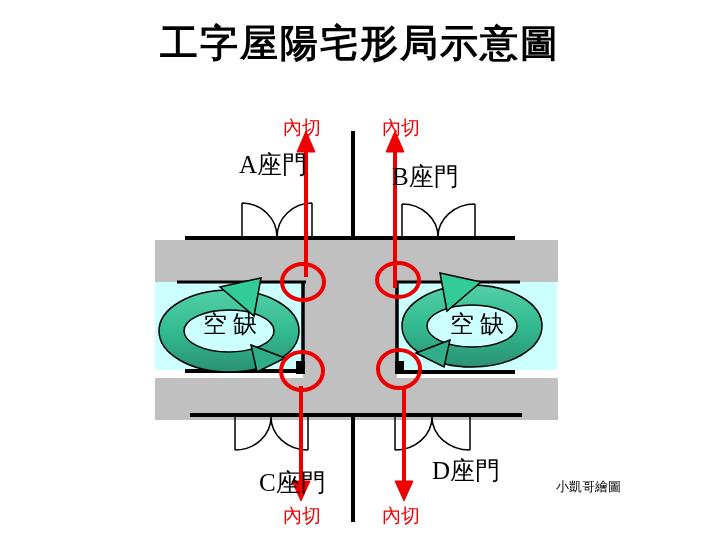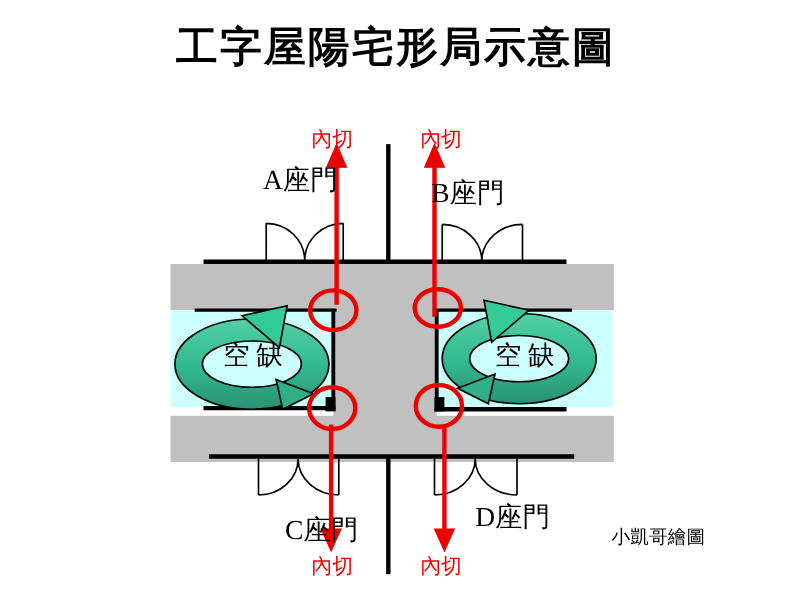--- a/index.html
+++ b/index.html
@@ -10,21 +10,21 @@
   svg{position:absolute;left:0;top:0;}
   .lbl{position:absolute;white-space:nowrap;color:#000;line-height:1;}
   .title{
     left:0;top:24px;width:720px;text-align:center;
     font-size:38px;font-weight:bold;letter-spacing:2px;
   }
   .red{color:#ee0000;}
   .cut{font-size:19px;margin-top:12px;}
   .door{font-size:25px;}
   .vac{font-size:24px;letter-spacing:6px;}
-  .credit{left:556px;top:480px;font-size:17px;}
+  .credit{left:556px;top:480px;font-size:13px;}
 </style>
 </head>
 <body>
 
 <svg width="720" height="540" viewBox="0 0 720 540">
   <defs>
     <linearGradient id="gTeal" x1="0" y1="0" x2="0" y2="1">
       <stop offset="0" stop-color="#53cfa6"></stop>
       <stop offset="0.5" stop-color="#33bb90"></stop>
       <stop offset="1" stop-color="#2a9174"></stop>

